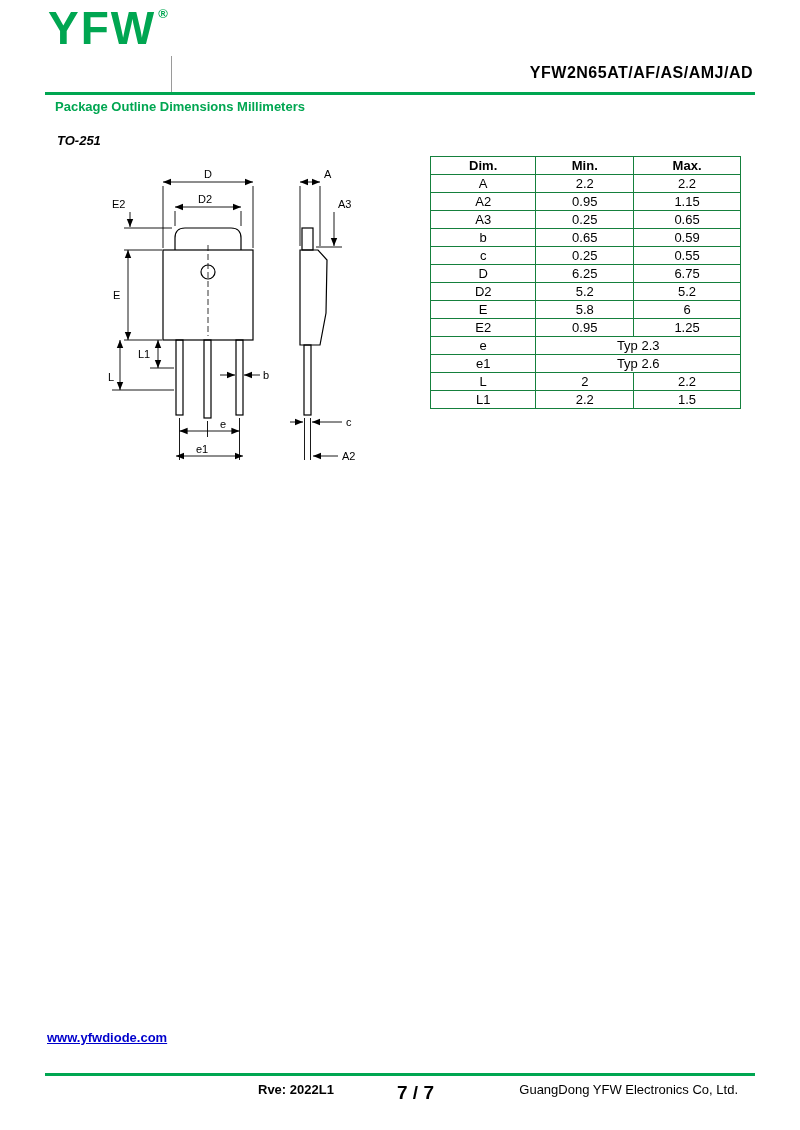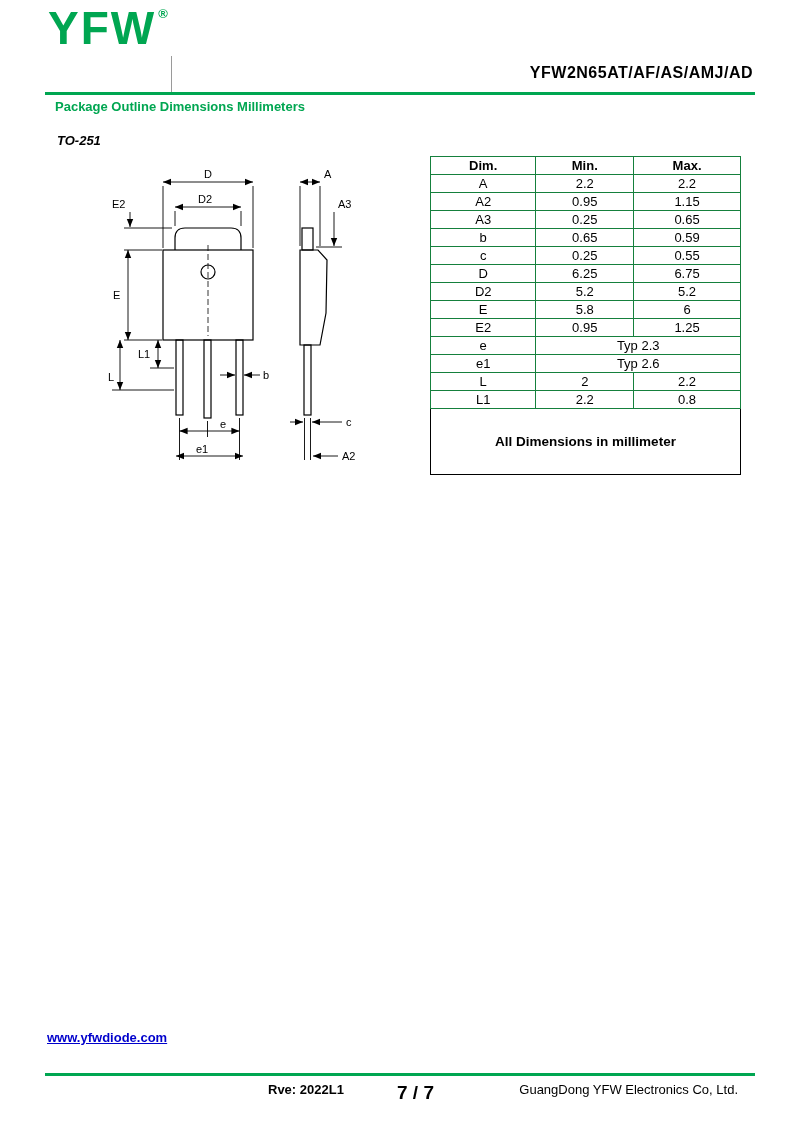--- a/index.html
+++ b/index.html
@@ -26,21 +26,21 @@
   table.dims { width:100%; border-collapse:collapse; text-align:center; font-size:13px; }
   .dims th, .dims td { border:1px solid #15803d; height:18px; line-height:17px; padding:0 2px; }
   .dims th { font-weight:bold; }
   .dims td { font-weight:normal; }
   .dims th:nth-child(1), .dims td.dim-col { width:34%; }
   .note { border:1px solid #000; border-top:none; height:66px; display:flex; align-items:center; justify-content:center; font-size:13.5px; font-weight:bold; }
 
   
   .footer-rule { position:absolute; left:45px; top:1073px; width:710px; height:3px; background:var(--brand-green,#00A651); }
   .footer-website { position:absolute; left:47px; top:1030px; font-size:13px; font-weight:bold; color:var(--link-blue,#0000CC); text-decoration:underline; cursor:pointer; }
-  .footer-rev { position:absolute; left:268px; top:1082px; font-size:13px; font-weight:bold; }
+  .footer-rev { position:absolute; left:258px; top:1082px; font-size:13px; font-weight:bold; }
   .footer-page { position:absolute; left:397px; top:1082px; font-size:19px; font-weight:bold; }
   .footer-company { position:absolute; right:45px; top:1082px; font-size:13px; font-weight:normal;margin-left:40px; }
 
   svg text { font-family:"Liberation Sans","DejaVu Sans",sans-serif; }
 </style>
 </head>
 <body>
 
 <div class="page">
 
@@ -206,25 +206,24 @@
           <td colspan="2">Typ 2.6</td>
         </tr>
         <tr>
           <td class="dim-col">L</td>
           <td>2</td>
           <td>2.2</td>
         </tr>
         <tr>
           <td class="dim-col">L1</td>
           <td>2.2</td>
-          <td>0.8</td>
+          <td>1.5</td>
         </tr>
       </tbody>
     </table>
-    <div class="note">All Dimensions in millimeter</div>
   </div>
 
   <div class="footer-rule"></div>
   <a class="footer-website">www.yfwdiode.com</a>
   <div class="footer-rev">Rve: 2022L1</div>
   <div class="footer-page">7 / 7</div>
   <div class="footer-company">GuangDong YFW Electronics Co, Ltd.</div>
 
 </div>
 

